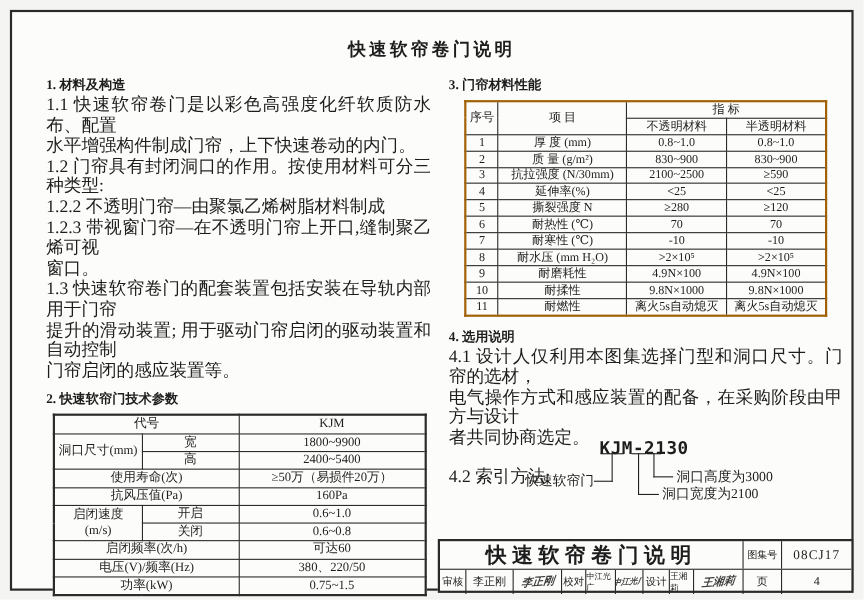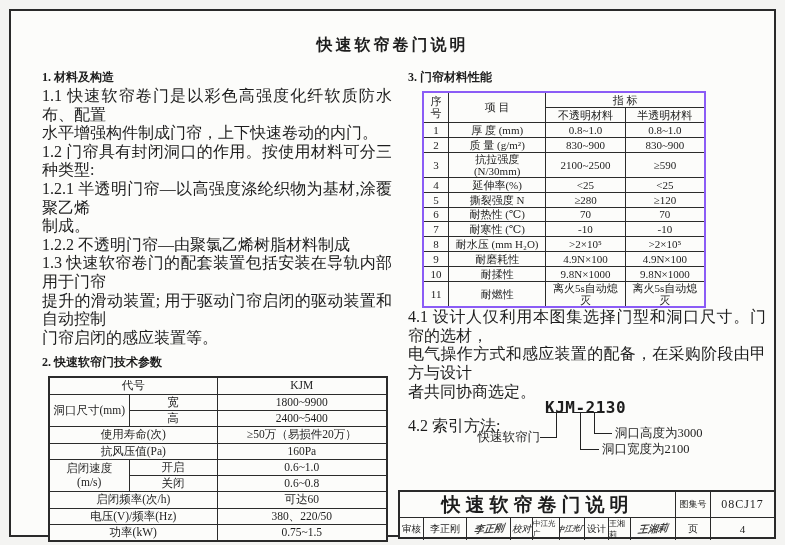--- a/index.html
+++ b/index.html
@@ -22,21 +22,21 @@
   .col-right{position:absolute;left:408px;top:68px;width:358px;}
   .sec-h{font-size:12px;font-weight:bold;line-height:19px;margin:0;}
   .para{font-size:16px;line-height:18.6px;margin:0;white-space:pre-line;text-align:justify;}
   .mt6{margin-top:6px;}
   .mt9{margin-top:9px;}
   .mt4{margin-top:16px;}
   table{border-collapse:collapse;background:#fcfcfa;}
   td{border:1px solid #2b2b2b;text-align:center;vertical-align:middle;padding:0 2px;}
   table.tech{width:340px;margin:4px 0 0 6px;border:2px solid #2b2b2b;font-size:11.5px;}
   table.tech td{height:15.3px;line-height:1.15;white-space:pre-line;}
-  table.mat{width:284px;margin:4px 0 0 14px;border:2px solid #8b5cf6;font-size:11px;}
+  table.mat{width:330px;margin:4px 0 0 14px;border:2px solid #a16207;font-size:11px;}
   table.mat td{height:13.9px;line-height:1.1;}
   
   .diagram{position:absolute;left:440px;top:398px;width:290px;height:70px;}
   .diagram .ln{position:absolute;background:#222;}
   .dg-code{position:absolute;left:105px;top:0;font-family:"DejaVu Sans Mono",monospace;font-size:16px;letter-spacing:0.5px;font-weight:bold;}
   .dg-label{position:absolute;font-size:12.5px;line-height:14px;}
   .dg-door{left:0;top:32px;width:100px;text-align:right;}
   .dg-h{left:175px;top:28px;}
   .dg-w{left:162px;top:44px;}
   
@@ -62,23 +62,23 @@
 <div>
   <div class="page-border"></div>
 
   <div class="doc-title">快速软帘卷门说明</div>
 
   <div class="col-left">
     <div class="sec-h">1.  材料及构造</div>
     <p class="para">1.1 快速软帘卷门是以彩色高强度化纤软质防水布、配置
 水平增强构件制成门帘，上下快速卷动的内门。</p>
     <p class="para">1.2 门帘具有封闭洞口的作用。按使用材料可分三种类型:</p>
-    <p class="para">1.2.1 半透明门帘—以高强度涤纶织物为基材,涂覆聚乙烯
-制成。</p>
     <p class="para">1.2.2 不透明门帘—由聚氯乙烯树脂材料制成</p>
+    <p class="para">1.2.3 带视窗门帘—在不透明门帘上开口,缝制聚乙烯可视
+窗口。</p>
     <p class="para">1.3 快速软帘卷门的配套装置包括安装在导轨内部用于门帘
 提升的滑动装置; 用于驱动门帘启闭的驱动装置和自动控制
 门帘启闭的感应装置等。</p>
     <div class="sec-h mt6">2.  快速软帘门技术参数</div>
 
     <table class="tech">
       <colgroup>
           <col style="width:80px">
           <col style="width:88px">
           <col style="width:170px">
@@ -213,20 +213,21 @@
       </tr>
       <tr>
         <td>11</td>
         <td>耐燃性</td>
         <td>离火5s自动熄灭</td>
         <td>离火5s自动熄灭</td>
       </tr>
     </tbody>
       </table>
 
+    <div class="sec-h mt9">4.  选用说明</div>
     <p class="para">4.1 设计人仅利用本图集选择门型和洞口尺寸。门帘的选材，
 电气操作方式和感应装置的配备，在采购阶段由甲方与设计
 者共同协商选定。</p>
     <p class="para mt4">4.2 索引方法:</p>
   </div>
 
   <div class="diagram">
     <div class="dg-code">KJM-2130</div>
 
     <div class="ln" style="left:106px;top:14px;width:21px;height:1.4px;"></div>
@@ -248,21 +249,21 @@
       <div class="tb-cell tb-title">快速软帘卷门说明</div>
       <div class="tb-cell tb-atlas-label">图集号</div>
       <div class="tb-cell tb-atlas-no">08CJ17</div>
     </div>
     <div class="tb-row2">
       <div class="tb-cell" style="flex:0 0 23px;font-size:9.5px;">审核</div>
       <div class="tb-cell" style="flex:0 0 43px;font-size:10px;">李正刚</div>
       <div class="tb-cell" style="flex:0 0 44px;">
           <span class="sig">李正刚</span>
         </div>
-      <div class="tb-cell" style="flex:0 0 22px;font-size:9.5px;font-style:italic;">校对</div>
+      <div class="tb-cell" style="flex:0 0 22px;font-size:9.5px;">校对</div>
       <div class="tb-cell" style="flex:0 0 27px;font-size:7.5px;">中江光广</div>
       <div class="tb-cell" style="flex:0 0 25px;">
           <span class="sig" style="font-size:7.5px;">中江光广</span>
         </div>
       <div class="tb-cell" style="flex:0 0 24px;font-size:9.5px;">设计</div>
       <div class="tb-cell" style="flex:0 0 22px;font-size:8px;">王湘莉</div>
       <div class="tb-cell" style="flex:0 0 45px;">
           <span class="sig">王湘莉</span>
         </div>
       <div class="tb-cell tb-page-label">页</div>

